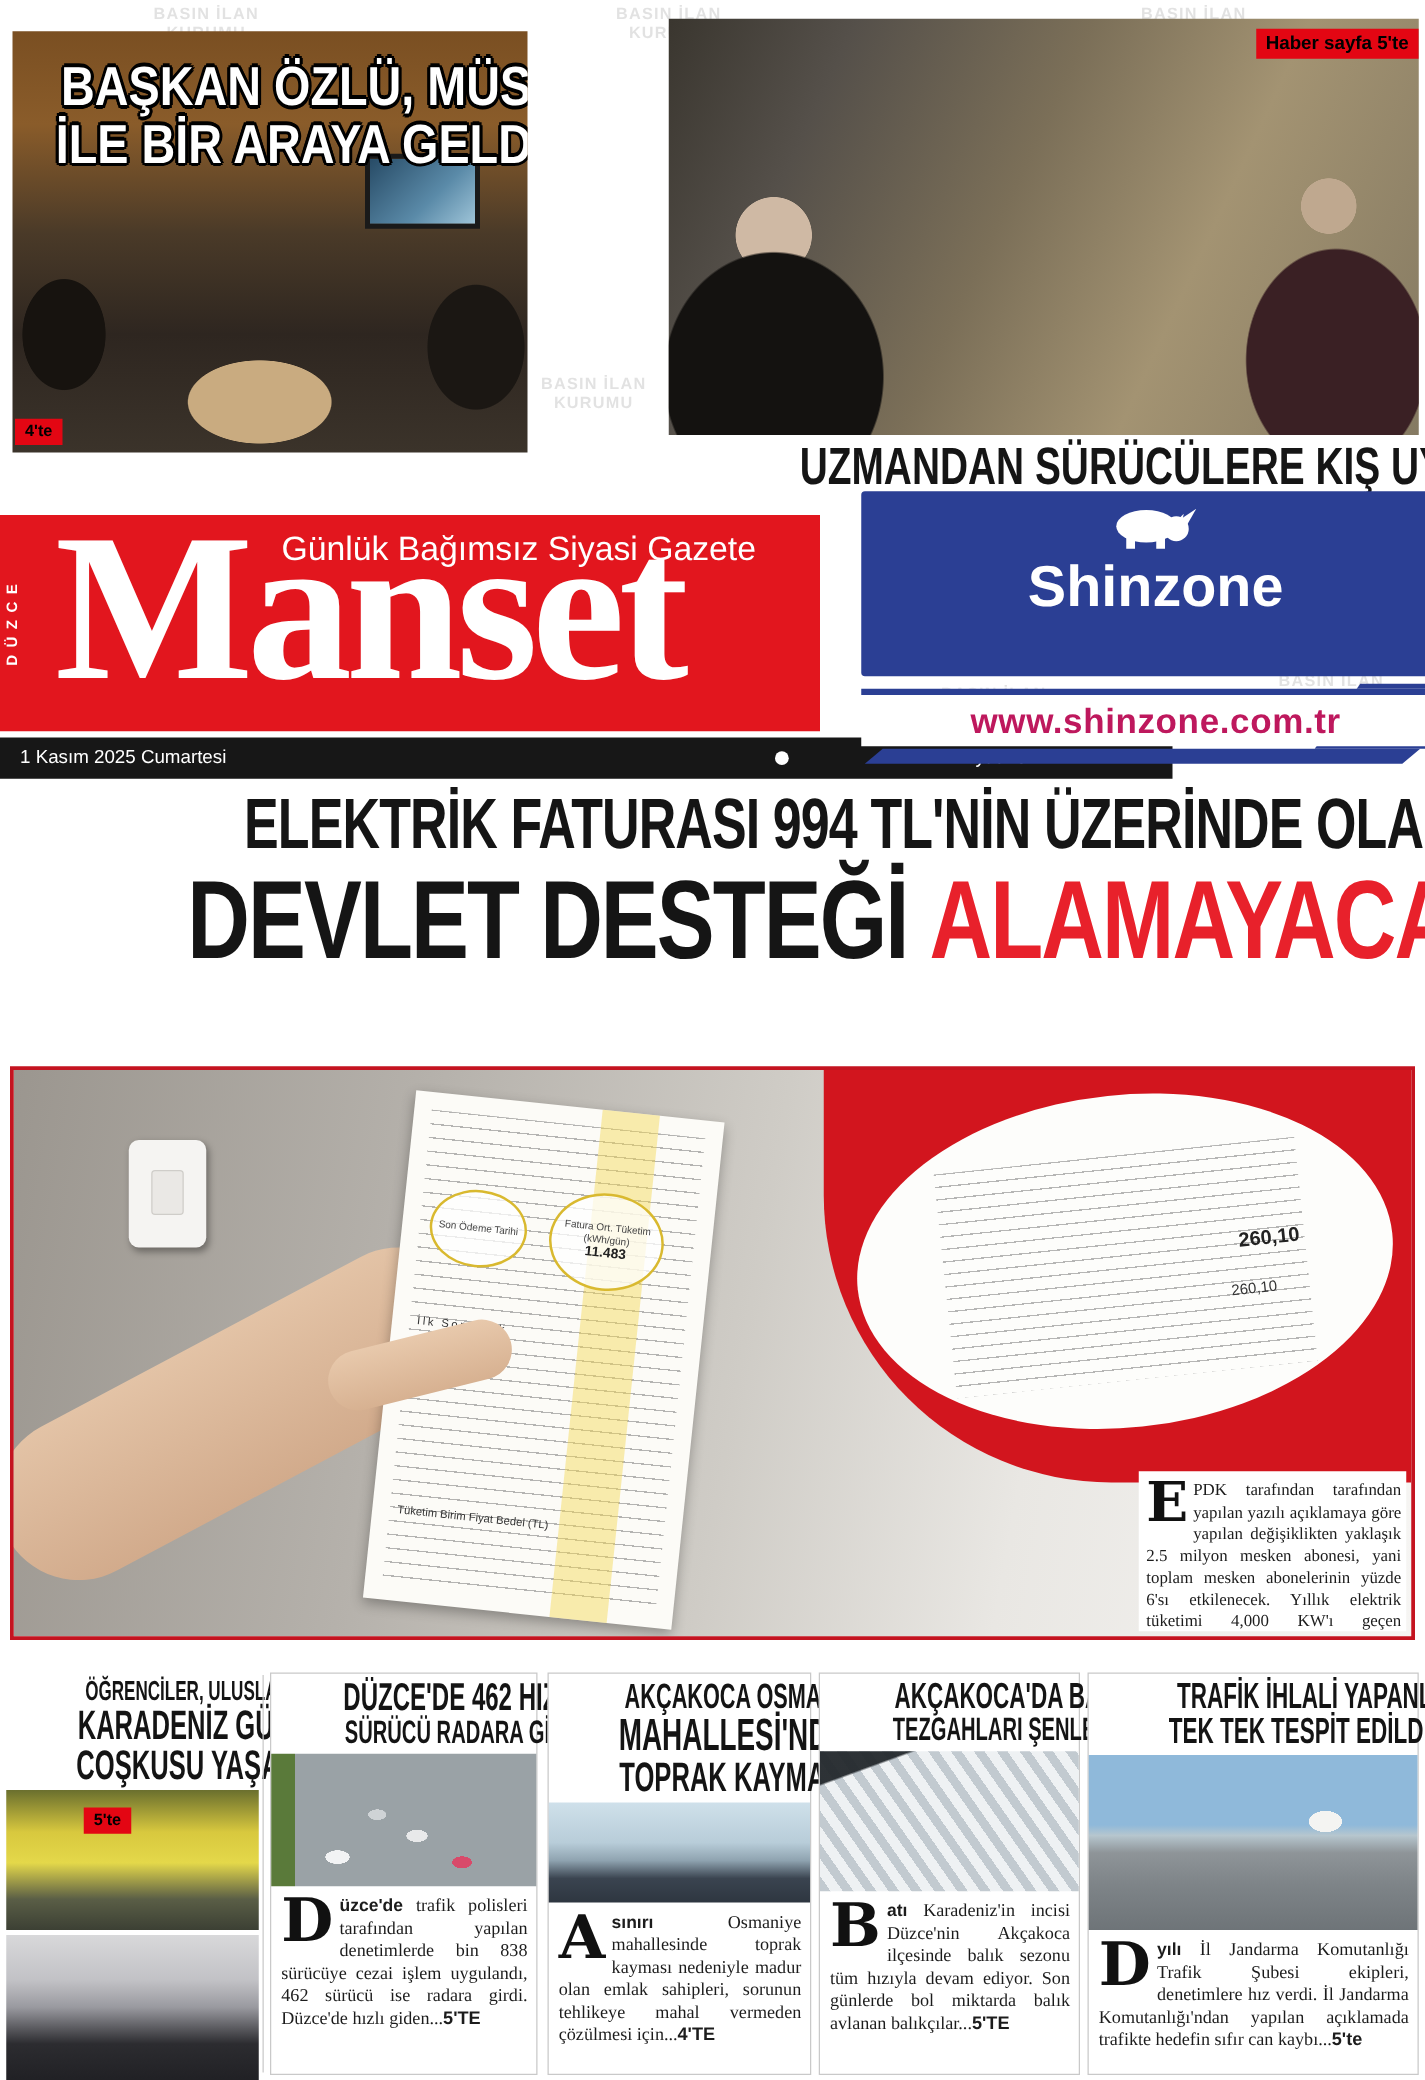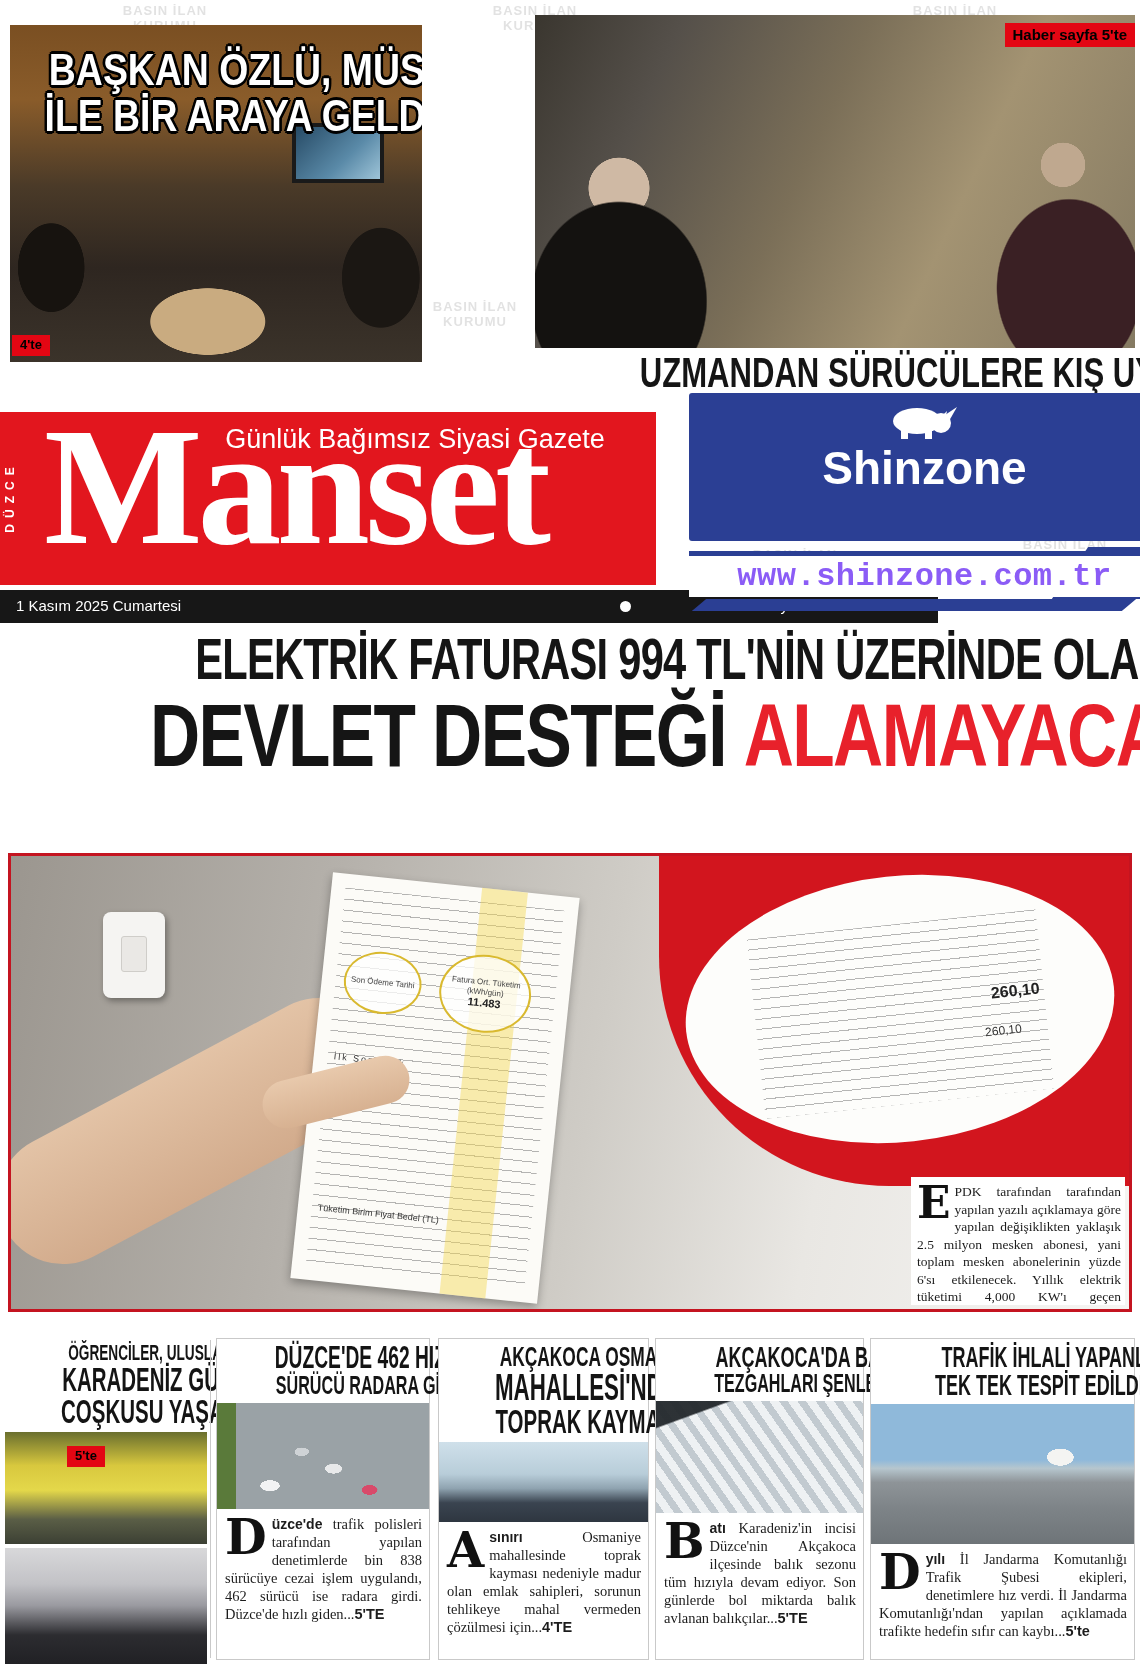--- a/index.html
+++ b/index.html
@@ -88,21 +88,21 @@
   .ad-box {
     position:absolute; left:0; top:0; width:471px; height:148px;
     background:#2b3f94; border-radius:3px; color:#fff; text-align:center;
   }
   .ad-brand { font-size:46px; font-weight:bold; letter-spacing:0; margin-top:-4px; }
   .ad-tag { font-size:33px; font-weight:bold; }
   .ad-strip {
     position:absolute; left:0; top:158px; width:471px; height:46px;
     background:#fff; border-top:5px solid #2b3f94; text-align:center;
   }
-  .ad-site { font-size:32px; font-weight:bold; color:#8b5cf6; line-height:41px; letter-spacing:.5px;font-family:Liberation Mono, monospace; }
+  .ad-site { font-size:28px; font-weight:bold; color:#be185d; line-height:41px; letter-spacing:.5px; }
   .ad-slash {
     position:absolute; right:-6px; top:154px; width:96px; height:52px;
     background:#2b3f94; transform:skewX(-35deg);
   }
   .ad-swoosh {
     position:absolute; left:10px; top:206px; width:430px; height:12px;
     background:#2b3f94; transform:skewX(-50deg);
   }
   
   .kicker { position:absolute; left:0; top:626px; width:1140px; text-align:center; }

